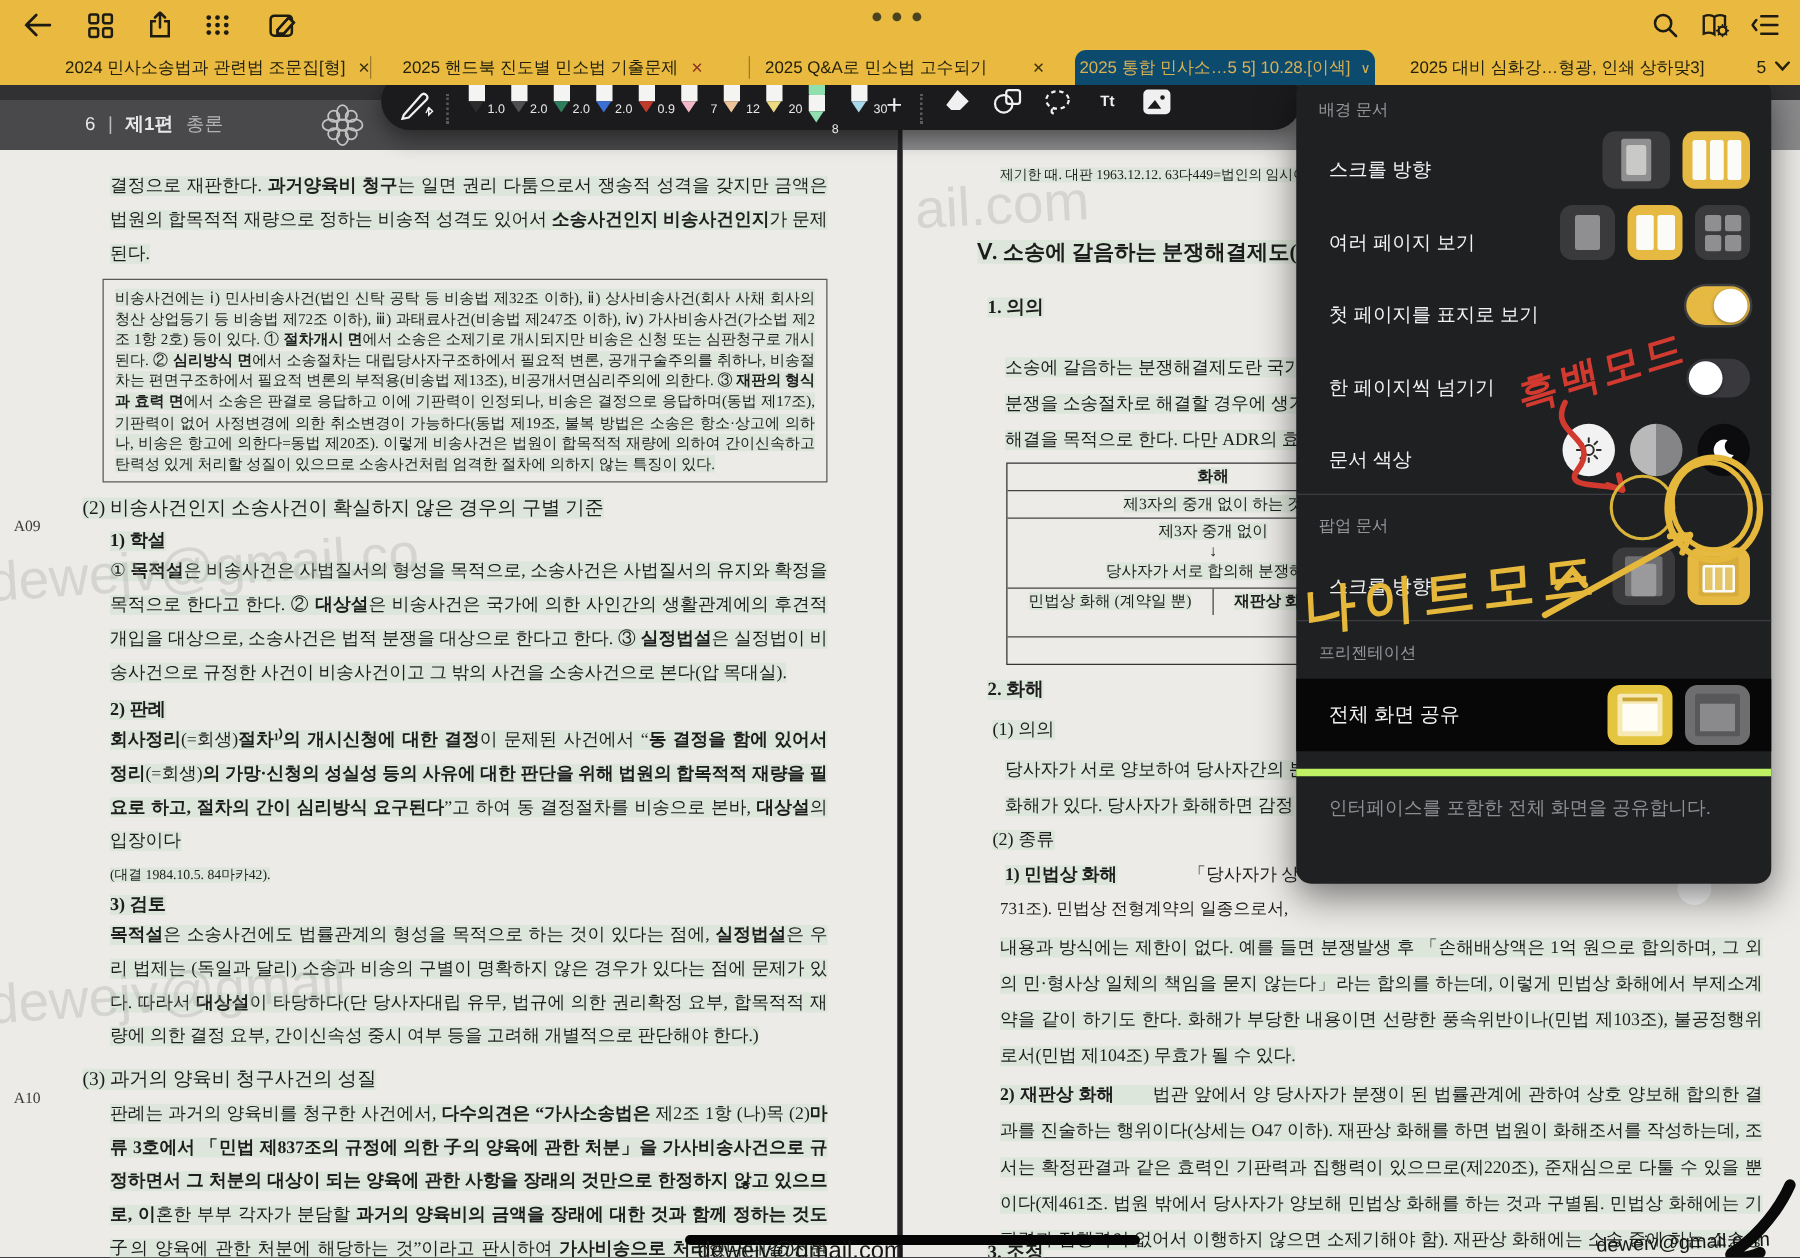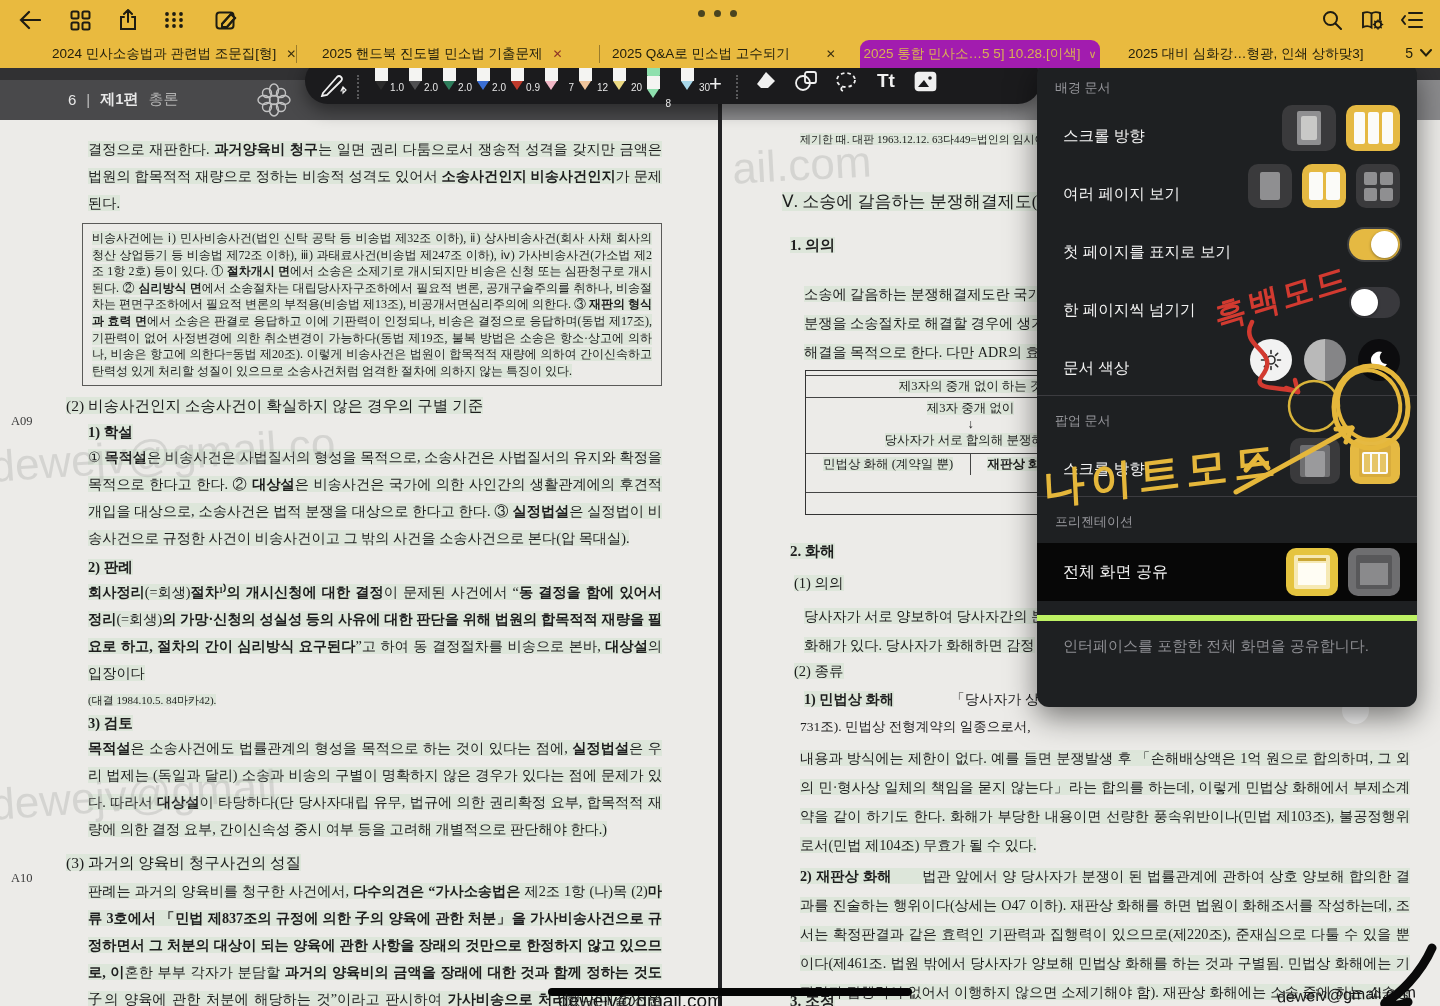--- a/index.html
+++ b/index.html
@@ -9,21 +9,21 @@
   .tb-ic{position:absolute;top:6px;width:28px;height:28px;display:flex;align-items:center;justify-content:center;color:#1e1c12;}
   .tb-ic svg{display:block;}
   .ellipsis{position:absolute;left:698px;top:10px;display:flex;gap:9px;}
   .ellipsis i{width:7px;height:7px;border-radius:50%;background:#4a4420;}
   
   .tabbar{position:absolute;left:0;top:40px;width:1440px;height:28px;background:#E9BA3F;z-index:60;font-size:13.5px;color:#23200d;}
   .tab{position:absolute;top:0;height:28px;display:flex;align-items:center;gap:10px;white-space:nowrap;}
   .tab .x{font-size:12px;color:#3a2f10;}
   .tab .x.red{color:#8d3326;}
   .tabsep{position:absolute;top:5px;width:1px;height:18px;background:#00000055;}
-  .tab-active{position:absolute;top:0;height:28px;background:#a21caf;border-radius:9px 9px 0 0;display:flex;align-items:center;justify-content:center;gap:8px;color:#d8b054;font-size:13.5px;z-index:61;}
+  .tab-active{position:absolute;top:0;height:28px;background:#0c4a6e;border-radius:9px 9px 0 0;display:flex;align-items:center;justify-content:center;gap:8px;color:#d8b054;font-size:13.5px;z-index:61;}
   .chev{font-size:11px;}
   .pagecount{position:absolute;right:8px;top:5px;display:flex;gap:7px;align-items:center;color:#23200d;font-size:14px;z-index:62;}
   
   .pagearea{position:absolute;left:0;top:68px;width:1440px;height:938px;background:#313133;}
   .page{position:absolute;top:12px;height:926px;background:#ECEBE8;}
   .page-l{left:0;width:718px;}
   .page-r{left:722px;width:718px;}
   .pdiv{position:absolute;left:718px;top:12px;width:4px;height:926px;background:#232325;z-index:5;}
   .phead{position:absolute;left:0;top:0;width:100%;height:40px;}
   .page-l .phead{background:#49494B;}
@@ -147,30 +147,31 @@
           <div class="blk-p"><span class="hl">판례는 과거의 양육비를 청구한 사건에서, <b>다수의견은 “가사소송법은</b> 제2조 1항 (나)목 (2)<b>마류 3호에서 「민법 제837조의 규정에 의한 子의 양육에 관한 처분」을 가사비송사건으로 규정하면서 그 처분의 대상이 되는 양육에 관한 사항을 장래의 것만으로 한정하지 않고 있으므로, 이</b>혼한 부부 각자가 분담할 <b>과거의 양육비의 금액을 장래에 대한 것과 함께 정하는 것도</b> 子의 양육에 관한 처분에 해당하는 것”이라고 판시하여 <b>가사비송으로 처리</b>했다(대결 전원 1994.5.13. 92스21).</span></div>
         </div>
       <div class="wm-faint" style="left:-10px;top:350px;transform:rotate(-4deg);">dewejv@gmail.co</div>
       <div class="wm-faint" style="left:-10px;top:690px;transform:rotate(-4deg);">dewejv@gmail</div>
     </div>
 
     <div class="page page-r">
       <div class="phead"></div>
       <div id="right-doc" style="position:absolute;left:0;top:0;width:100%;height:100%;">
         <div class="rp" style="left:78px;top:52px;font-size:11px;"><span class="hl">제기한 때. 대판 1963.12.12. 63다449=법인의 임시이사해임을</span></div>
-        <div class="rp" style="left:60px;top:110px;font-size:17px;font-weight:normal;"><span class="hl">Ⅴ. 소송에 갈음하는 분쟁해결제도(</span></div>
+        <div class="rp" style="left:60px;top:110px;font-size:17px;font-weight:bold;"><span class="hl">Ⅴ. 소송에 갈음하는 분쟁해결제도(</span></div>
         <div class="rp" style="left:68px;top:156px;font-size:15px;font-weight:bold;"><span class="hl">1. 의의</span></div>
         <div class="rp" style="left:82px;top:200px;font-size:14.2px;line-height:29px;">
           <div><span class="hl">소송에 갈음하는 분쟁해결제도란 국가</span></div>
           <div><span class="hl">분쟁을 소송절차로 해결할 경우에 생기</span></div>
           <div><span class="hl">해결을 목적으로 한다. 다만 ADR의 효</span></div>
         </div>
 
         <div class="vtable">
           <div class="tr">
+              <div class="c1" style="font-weight:bold;"><span class="hl">화해</span></div>
               <div class="c2"></div>
             </div>
           <div class="tr">
               <div class="c1"><span class="hl">제3자의 중개 없이 하는 것</span></div>
               <div class="c2"></div>
             </div>
           <div class="tr">
             <div class="c1">
               <div><span class="hl">제3자 중개 없이</span></div>
               <div>↓</div>
@@ -328,21 +329,21 @@
           <circle cx="9" cy="13" r="7"></circle>
             <rect x="11" y="2" width="11" height="11" rx="2"></rect>
         </svg>
       </span>
       <span class="tool">
         <svg width="24" height="22" viewBox="0 0 24 22" fill="none" stroke="#f0f0f0" stroke-width="1.8">
           <ellipse cx="12" cy="10" rx="9" ry="7" stroke-dasharray="3.5 3"></ellipse>
             <path d="M8 17 q-2 3 1 4"></path>
         </svg>
       </span>
-      <span class="tool" style="font-weight:bold;font-size:19px;">Tt</span>
+      <span class="tool" style="font-weight:bold;font-size:12px;">Tt</span>
       <span class="tool">
         <svg width="23" height="21" viewBox="0 0 23 21" fill="none" stroke="#f0f0f0" stroke-width="1.7">
           <rect x="1.5" y="1.5" width="20" height="18" rx="3" fill="#f0f0f0"></rect>
           <path d="M4 16 L10 9 L15 16 Z" fill="#1b1b1d" stroke="none"></path>
             <circle cx="16" cy="7" r="1.8" fill="#1b1b1d" stroke="none"></circle>
         </svg>
       </span>
     </div>
   </div>
 

